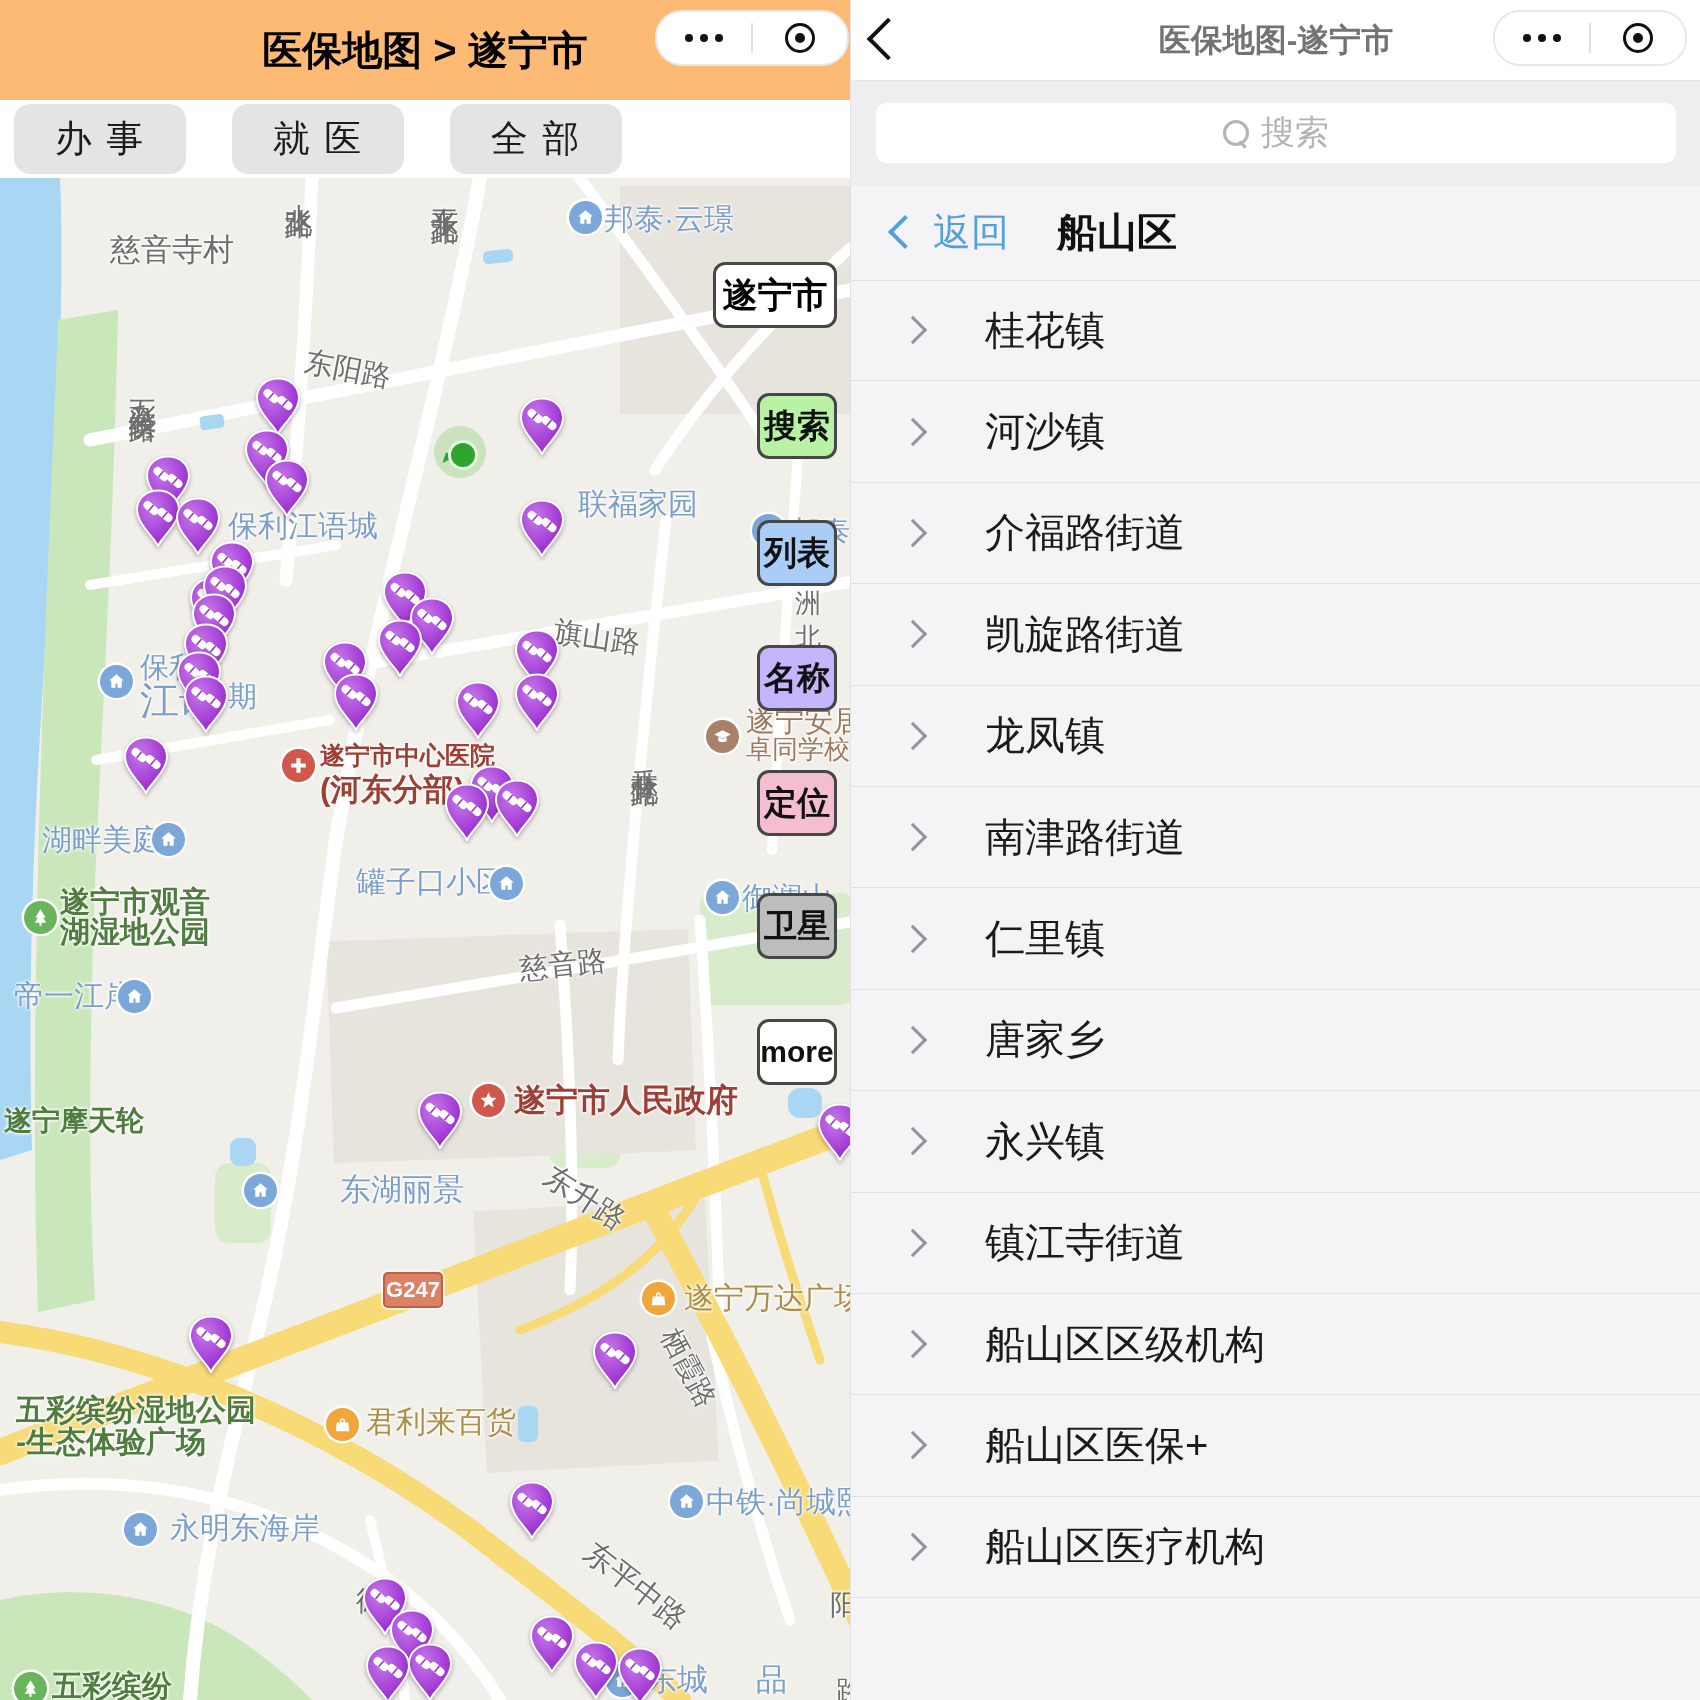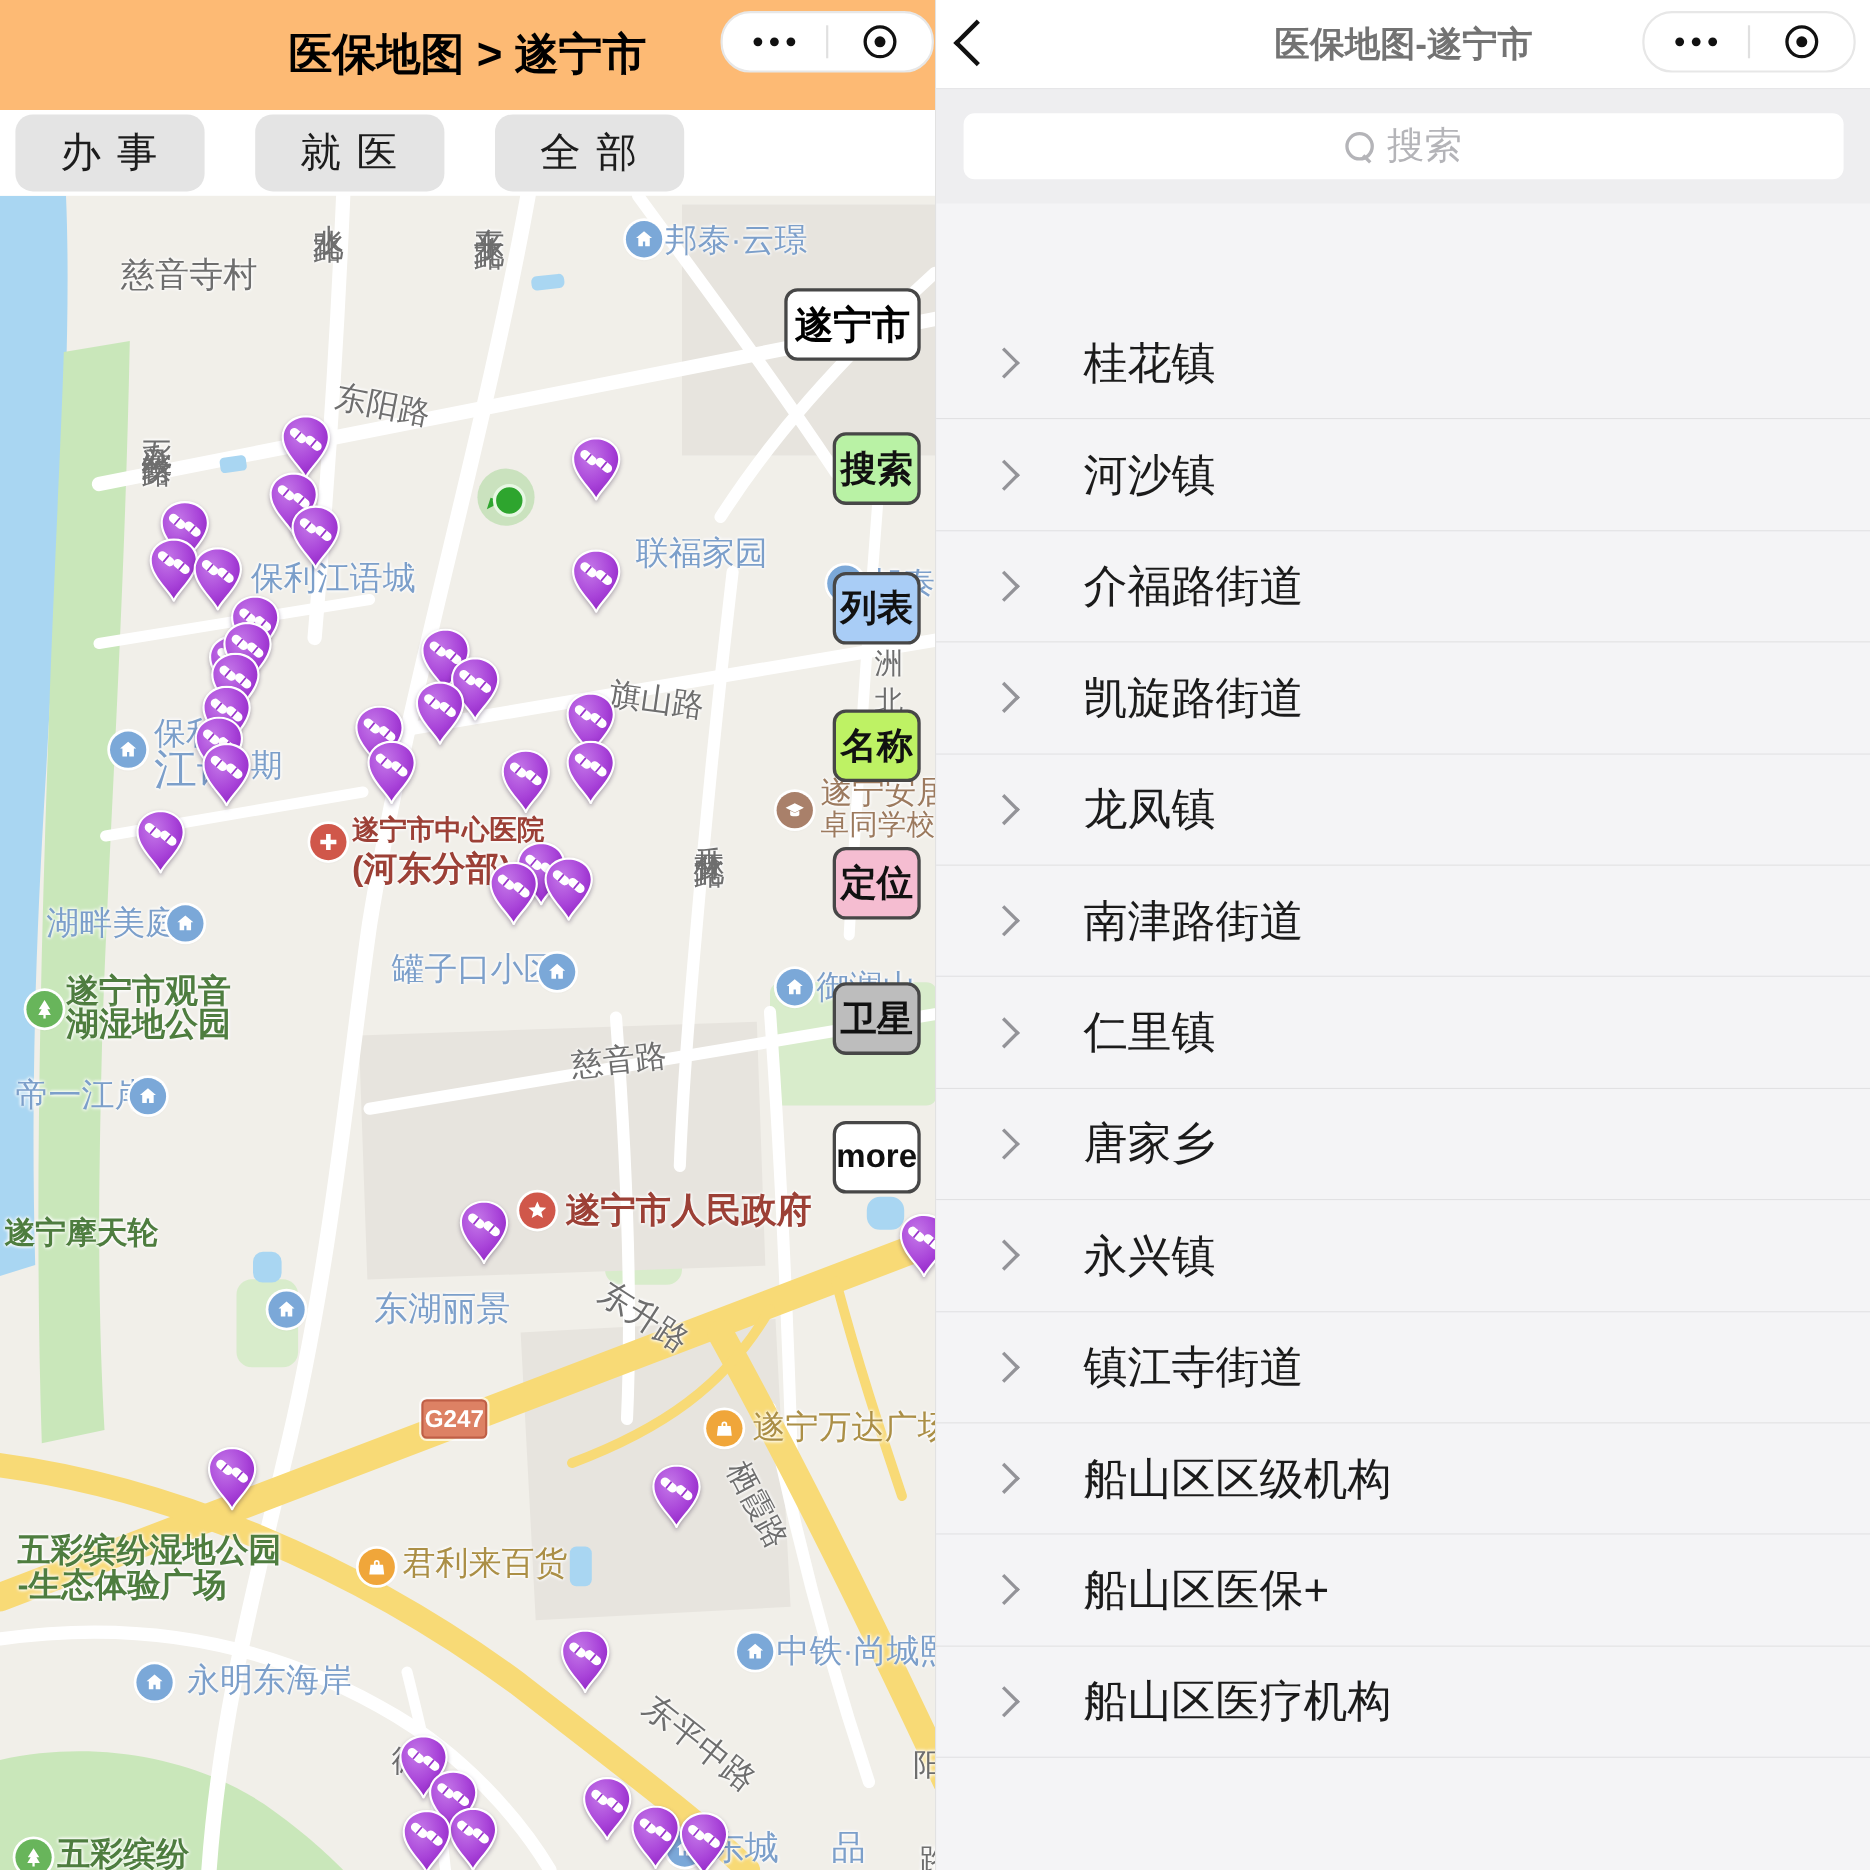--- a/index.html
+++ b/index.html
@@ -400,21 +400,21 @@
           </svg>
           <svg class="pin" viewBox="0 0 46 58" style="left: 617px; top: 1647px;">
             <use href="#pin-shape"></use>
           </svg>
         </div>
       <div id="g247" style="left: 383px; top: 1272px;">G247</div>
       <div id="btn-layer">
           <div id="city-btn" style="left: 713px; top: 262px; width: 124px; height: 66px;">遂宁市</div>
           <div class="mapbtn" style="top: 393px; background: rgb(185, 242, 165);">搜索</div>
           <div class="mapbtn" style="top: 520px; background: rgb(169, 205, 246);">列表</div>
-          <div class="mapbtn" style="top: 645px; background: #bef264;">名称</div>
+          <div class="mapbtn" style="top: 645px; background: #c4b5fd;">名称</div>
           <div class="mapbtn" style="top: 770px; background: rgb(245, 189, 209);">定位</div>
           <div class="mapbtn" style="top: 893px; background: rgb(189, 189, 189);">卫星</div>
           <div class="mapbtn" style="top: 1019px; background: rgb(255, 255, 255); font-size: 30px;">more</div>
         </div>
     </div>
 
     <div id="left-header">
       <div id="left-title">医保地图 &gt; 遂宁市</div>
       <div class="capsule" style="left:655px;">
         <span class="cap-dots">
@@ -456,20 +456,25 @@
       </div>
     </div>
 
     <div id="search-strip">
       <div id="search-box">
         <span class="mag"></span>
         <span>搜索</span>
       </div>
     </div>
 
+    <div id="back-row">
+      <span class="bchev"></span>
+      <span id="back-label">返回</span>
+      <span id="region-label">船山区</span>
+    </div>
 
     <div id="district-list">
   <div class="lrow">
     <span class="rchev"></span>
     <span class="rlabel">桂花镇</span>
   </div>
 
   <div class="lrow">
     <span class="rchev"></span>
     <span class="rlabel">河沙镇</span>

